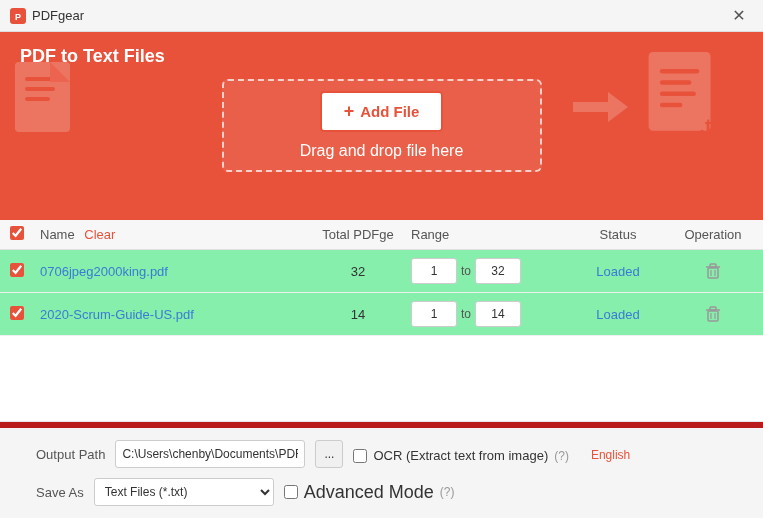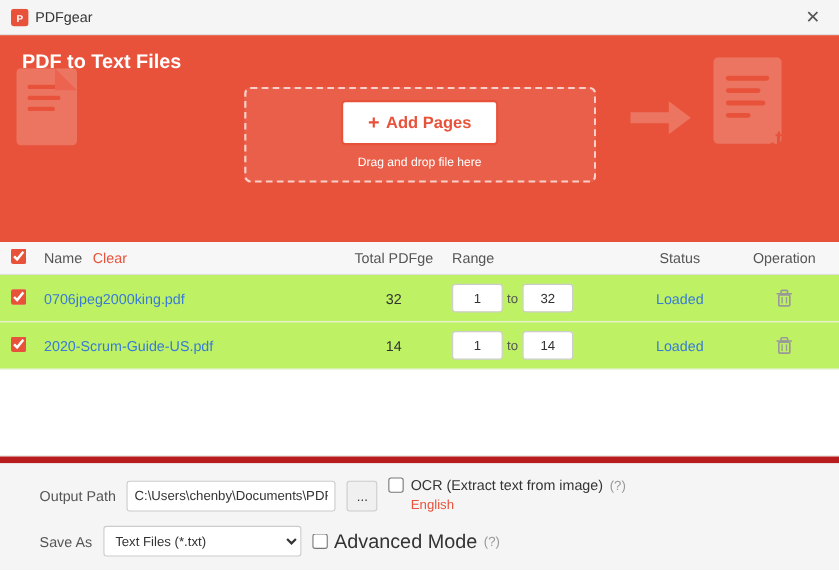--- a/index.html
+++ b/index.html
@@ -29,21 +29,21 @@
       width: 320px; margin: 0 auto; text-align: center; padding: 10px 20px;
       background: rgba(255,255,255,0.08);
     }
     .add-file-btn {
       display: inline-flex; align-items: center; gap: 6px;
       background: white; border: 2px solid #e8523a; color: #e8523a;
       padding: 8px 22px; border-radius: 4px; font-size: 15px; font-weight: 600;
       cursor: pointer; margin-bottom: 6px;
     }
     .add-file-btn .plus { font-size: 18px; color: #e8523a; }
-    .drag-drop-text { color: white; font-size: 11px; margin-top: 4px; }
+    .drag-drop-text { color: white; font-size: 16px; margin-top: 4px; }
     .table-header {
       display: flex; align-items: center; background: #f7f7f7;
       border-bottom: 1px solid #e0e0e0; padding: 6px 10px; font-size: 13px;
       color: #555; gap: 0;
     }
     .col-check { width: 30px; }
     .col-name { flex: 1; }
     .col-pages { width: 90px; text-align: center; }
     .col-range { width: 160px; text-align: left; padding-left: 8px; }
     .col-status { width: 110px; text-align: center; }
@@ -77,21 +77,21 @@
     }
     .footer-label { font-size: 13px; color: #555; white-space: nowrap; }
     .output-path-input {
       border: 1px solid #ccc; border-radius: 3px; height: 28px; padding: 0 6px;
       font-size: 12px; color: #333; width: 190px;
     }
     .browse-btn {
       border: 1px solid #ccc; background: #f0f0f0; border-radius: 3px;
       height: 28px; padding: 0 8px; font-size: 12px; cursor: pointer; color: #333;
     }
-    .ocr-section { display: flex; flex-direction: column; gap: 2px; }
+    .ocr-section { display: flex; flex-direction: row; gap: 2px; align-items: flex-end; }
     .ocr-row { display: flex; align-items: center; gap: 6px; }
     .ocr-label { font-size: 13px; color: #333; }
     .ocr-help { color: #999; font-size: 12px; }
     .ocr-lang { color: #e8523a; font-size: 12px; cursor: pointer; }
     .save-as-select {
       border: 1px solid #ccc; border-radius: 3px; height: 28px; padding: 0 6px;
       font-size: 12px; background: white; color: #333; width: 180px;
     }
     .adv-row { display: flex; align-items: center; gap: 6px; }
     .adv-label { font-size: 18px; color: #333; }
@@ -105,21 +105,21 @@
     .footer-grid {
       display: grid; grid-template-columns: 1fr auto; gap: 10px;
       width: 100%; align-items: center;
     }
     .footer-left { display: flex; flex-direction: column; gap: 10px; }
     .footer-line { display: flex; align-items: center; gap: 10px; }
 
     input[type="checkbox"] { width: 14px; height: 14px; cursor: pointer; accent-color: #e8523a; }
 
     .main-content { display: flex; flex-direction: column; height: calc(518px - 32px); }
-    .table-container { flex: 1; background: #bef264; overflow: hidden; }
+    .table-container { flex: 1; background: #86efac; overflow: hidden; }
   </style>
 </head>
 <body>
 
 <div class="title-bar">
   <div class="title-bar-left">
     <svg class="title-bar-icon" viewBox="0 0 16 16">
       <rect width="16" height="16" rx="3" fill="#e8523a"></rect>
       <text x="8" y="12" text-anchor="middle" fill="white" font-size="9" font-weight="bold">P</text>
     </svg>
@@ -148,21 +148,21 @@
       <text x="50" y="72" fill="#e8523a" font-size="18" font-weight="bold">.txt</text>
     </svg>
     <svg style="position:absolute;right:130px;top:50px;opacity:0.2;width:60px;height:50px;" viewBox="0 0 60 40">
       <polygon points="0,15 35,15 35,5 55,20 35,35 35,25 0,25" fill="white"></polygon>
     </svg>
 
     <div style="display:flex;justify-content:center;margin-top:8px;">
       <div class="drop-zone">
         <button class="add-file-btn">
           <span class="plus">+</span>
-          <span>Add Pages</span>
+          <span>Add File</span>
         </button>
         <div class="drag-drop-text">Drag and drop file here</div>
       </div>
     </div>
   </div>
 
   <div class="table-container">
     <div class="table-header">
       <div class="col-check">
         <input type="checkbox" checked="" style="">

